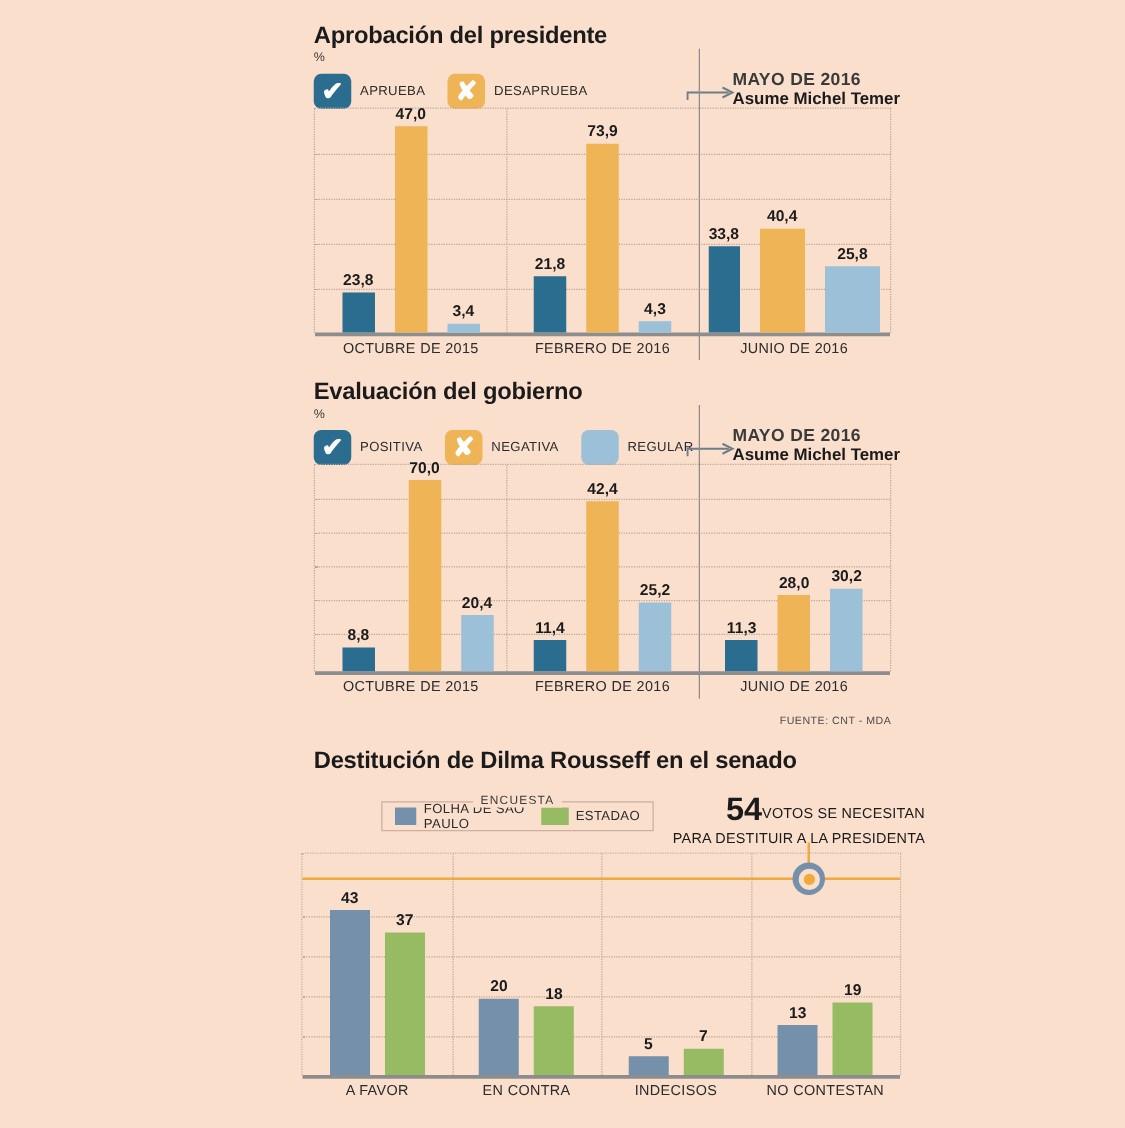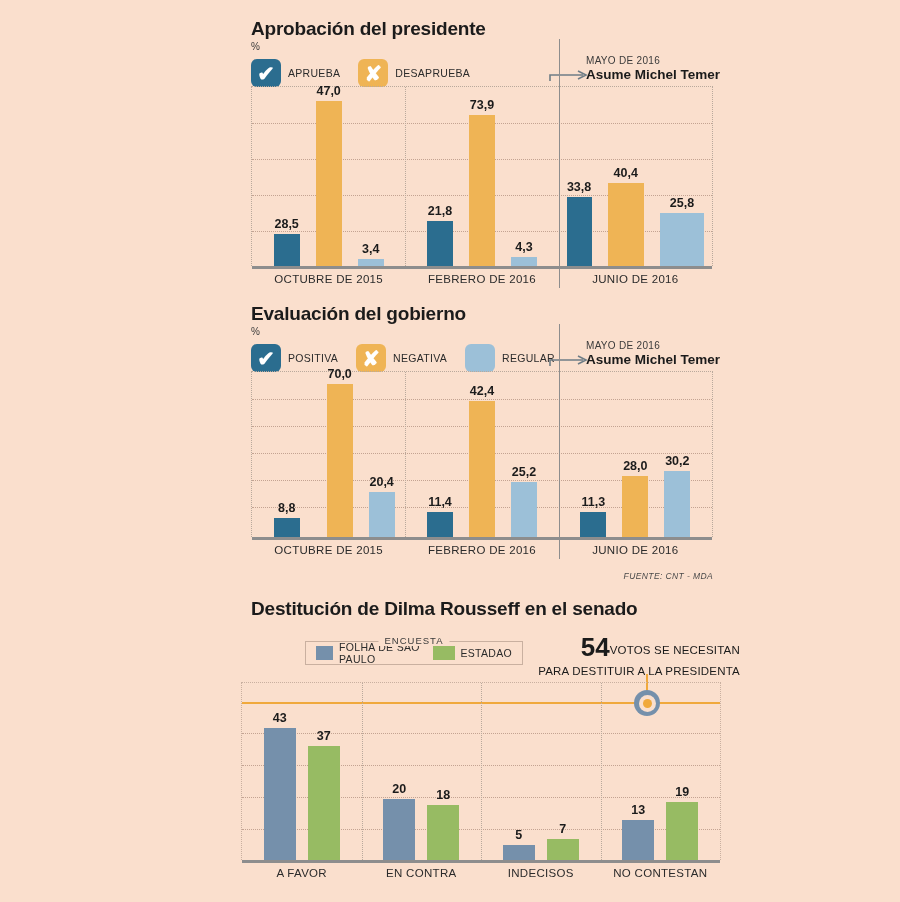--- a/index.html
+++ b/index.html
@@ -23,21 +23,21 @@
   .legend-row{display:flex;align-items:center;height:30px;position:relative;}
   .legend-item{display:flex;align-items:center;margin-right:18px;}
   .lg-box{
     width:30px;height:28px;border-radius:6px;
     display:flex;align-items:center;justify-content:center;
     color:#fff;font-size:21px;font-weight:bold;line-height:1;
   }
   .lg-label{font-size:10.5px;letter-spacing:.3px;margin-left:7px;color:#2b2b2b;}
 
   .event-note{position:absolute;left:335px;top:-3px;line-height:1.15;}
-  .event-date{font-size:10px;letter-spacing:.3px;color:#3a3a3a;}
+  .event-date{font-size:14px;letter-spacing:.3px;color:#3a3a3a;font-weight:bold;}
   .event-name{font-size:13.5px;font-weight:bold;color:#1b1b1b;}
 
   .arrow-wrap{position:absolute;left:298px;top:10px;width:42px;height:12px;}
 
   
   .plot{
     position:relative;
     border-left:1px dotted #b9a99c;
     border-right:1px dotted #b9a99c;
     border-top:1px dotted #b9a99c;
@@ -58,21 +58,21 @@
   .bar-val{
     position:absolute;bottom:100%;left:50%;transform:translateX(-50%);
     font-size:12.5px;font-weight:bold;white-space:nowrap;margin-bottom:3px;color:#1b1b1b;
   }
   .cat-label{
     position:absolute;top:100%;left:0;right:0;text-align:center;
     font-size:11.5px;letter-spacing:.3px;margin-top:7px;color:#2b2b2b;
   }
 
   .source-note{
-    position:absolute;font-size:8.5px;letter-spacing:.4px;color:#4a4a4a;font-style:italic;
+    position:absolute;font-size:8.5px;letter-spacing:.4px;color:#4a4a4a;
   }
 
   
   .encuesta-box{
     position:absolute;border:1px solid #c9b0a0;
     display:flex;align-items:center;justify-content:space-between;
     padding:0 10px;box-sizing:border-box;
   }
   .encuesta-cap{
     position:absolute;top:-7px;left:50%;transform:translateX(-50%);
@@ -132,21 +132,21 @@
     <div class="gridline" style="top:108px;"></div>
     <div class="gridline" style="top:144px;"></div>
     <div class="vsep" style="left:33.33%;"></div>
     <div class="vsolid" style="left:66.66%;"></div>
     <div class="baseline" style="bottom:-3px;"></div>
 
     <div class="groups">
       <div class="group">
         <div class="bars">
           <div class="bar-slot" style="width:26px;margin:0 8px;">
-            <span class="bar-val">28,5</span>
+            <span class="bar-val">23,8</span>
             <div class="bar" style="height:32.5px;background:#2b6d8f;"></div>
           </div>
           <div class="bar-slot" style="width:26px;margin:0 8px;">
             <span class="bar-val">47,0</span>
             <div class="bar" style="height:165px;background:#efb455;"></div>
           </div>
           <div class="bar-slot" style="width:26px;margin:0 8px;">
             <span class="bar-val">3,4</span>
             <div class="bar" style="height:7px;background:#9cc0d8;"></div>
           </div>

